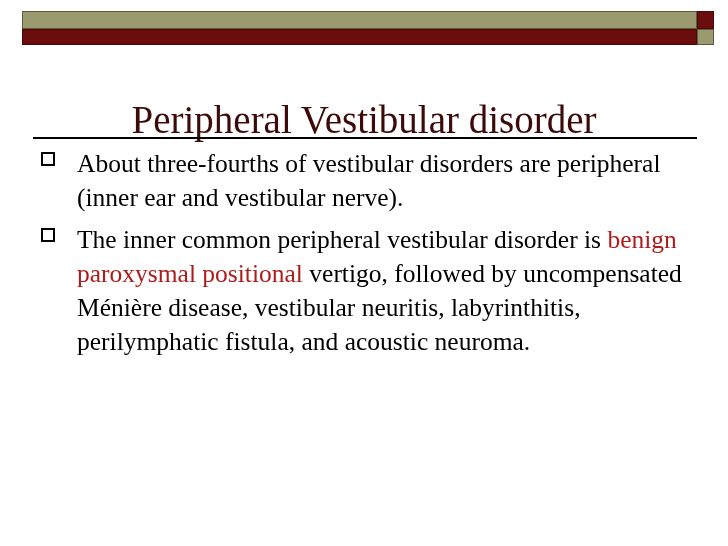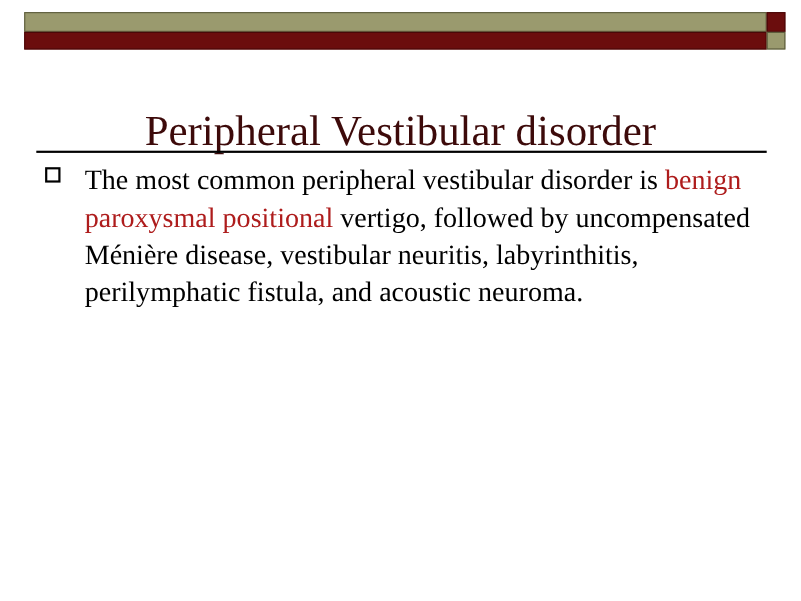--- a/index.html
+++ b/index.html
@@ -151,21 +151,25 @@
     <div class="sq-tr-maroon"></div>
     <div class="sq-br-olive"></div>
   </div>
 
   <h1 class="title">Peripheral Vestibular disorder</h1>
 
   <div class="title-rule"></div>
 
   <div class="body">
 
+    <div class="bullet-row">
+      <span class="bullet-marker"></span>
+      <span class="bullet-text"><span>About three-fourths of vestibular disorders are peripheral (inner ear and vestibular nerve).</span></span>
+    </div>
 
     <div class="bullet-row">
       <span class="bullet-marker"></span>
-      <span class="bullet-text"><span>The most common peripheral vestibular disorder is </span><span class="hl-red">benign paroxysmal positional</span><span> vertigo, followed by uncompensated Ménière disease, vestibular neuritis, labyrinthitis, perilymphatic fistula, and acoustic neuroma.</span></span>
+      <span class="bullet-text"><span>The inner common peripheral vestibular disorder is </span><span class="hl-red">benign paroxysmal positional</span><span> vertigo, followed by uncompensated Ménière disease, vestibular neuritis, labyrinthitis, perilymphatic fistula, and acoustic neuroma.</span></span>
     </div>
 
   </div>
 
 </div>
 
 </body></html>

